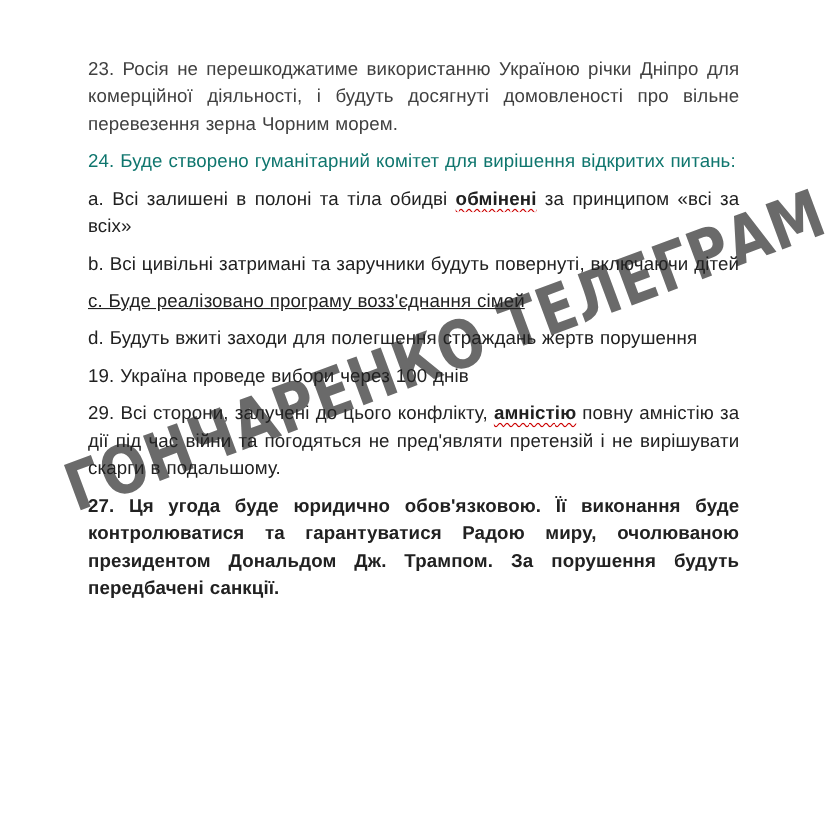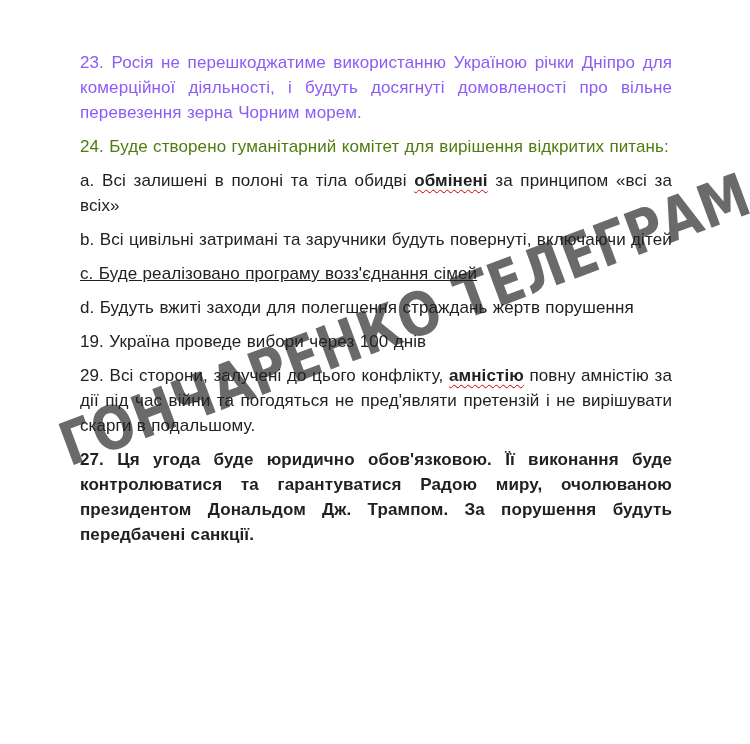--- a/index.html
+++ b/index.html
@@ -57,22 +57,22 @@
     text-underline-offset: 3px;
     font-weight: bold;
   }
 </style>
 </head>
 <body>
 
 <div id="page" style="background: rgb(255, 255, 255);">
   <div id="watermark" style="color: rgb(86, 86, 86);">ГОНЧАРЕНКО ТЕЛЕГРАМ</div>
   <main id="doc">
-      <p style="color: #8b5cf6;"><span>23. Росія не перешкоджатиме використанню Україною річки Дніпро для комерційної діяльності, і будуть досягнуті домовленості про вільне перевезення зерна Чорним морем.</span></p>
-      <p style="color: #4d7c0f;"><span>24. Буде створено гуманітарний комітет для вирішення відкритих питань:</span></p>
+      <p style="color: #404040;"><span>23. Росія не перешкоджатиме використанню Україною річки Дніпро для комерційної діяльності, і будуть досягнуті домовленості про вільне перевезення зерна Чорним морем.</span></p>
+      <p style="color: #0f766e;"><span>24. Буде створено гуманітарний комітет для вирішення відкритих питань:</span></p>
       <p style="color: rgb(33, 33, 33);"><span>a. Всі залишені в полоні та тіла обидві </span><span class="misspelled" style="text-decoration-color: rgb(204, 0, 0);">обмінені</span><span> за принципом «всі за всіх»</span></p>
       <p style="color: rgb(33, 33, 33);"><span>b. Всі цивільні затримані та заручники будуть повернуті, включаючи дітей</span></p>
       <p style="color: rgb(33, 33, 33); text-decoration: underline;"><span>c. Буде реалізовано програму возз'єднання сімей</span></p>
       <p style="color: rgb(33, 33, 33);"><span>d. Будуть вжиті заходи для полегшення страждань жертв порушення</span></p>
       <p style="color: rgb(33, 33, 33);"><span>19. Україна проведе вибори через 100 днів</span></p>
       <p style="color: rgb(33, 33, 33);"><span>29. Всі сторони, залучені до цього конфлікту, </span><span class="misspelled" style="text-decoration-color: rgb(204, 0, 0);">амністію</span><span> повну амністію за дії під час війни та погодяться не пред'являти претензій і не вирішувати скарги в подальшому.</span></p>
       <p style="color: rgb(33, 33, 33); font-weight: bold;"><span>27. Ця угода буде юридично обов'язковою. Її виконання буде контролюватися та гарантуватися Радою миру, очолюваною президентом Дональдом Дж. Трампом. За порушення будуть передбачені санкції.</span></p>
     </main>
 </div>
 

